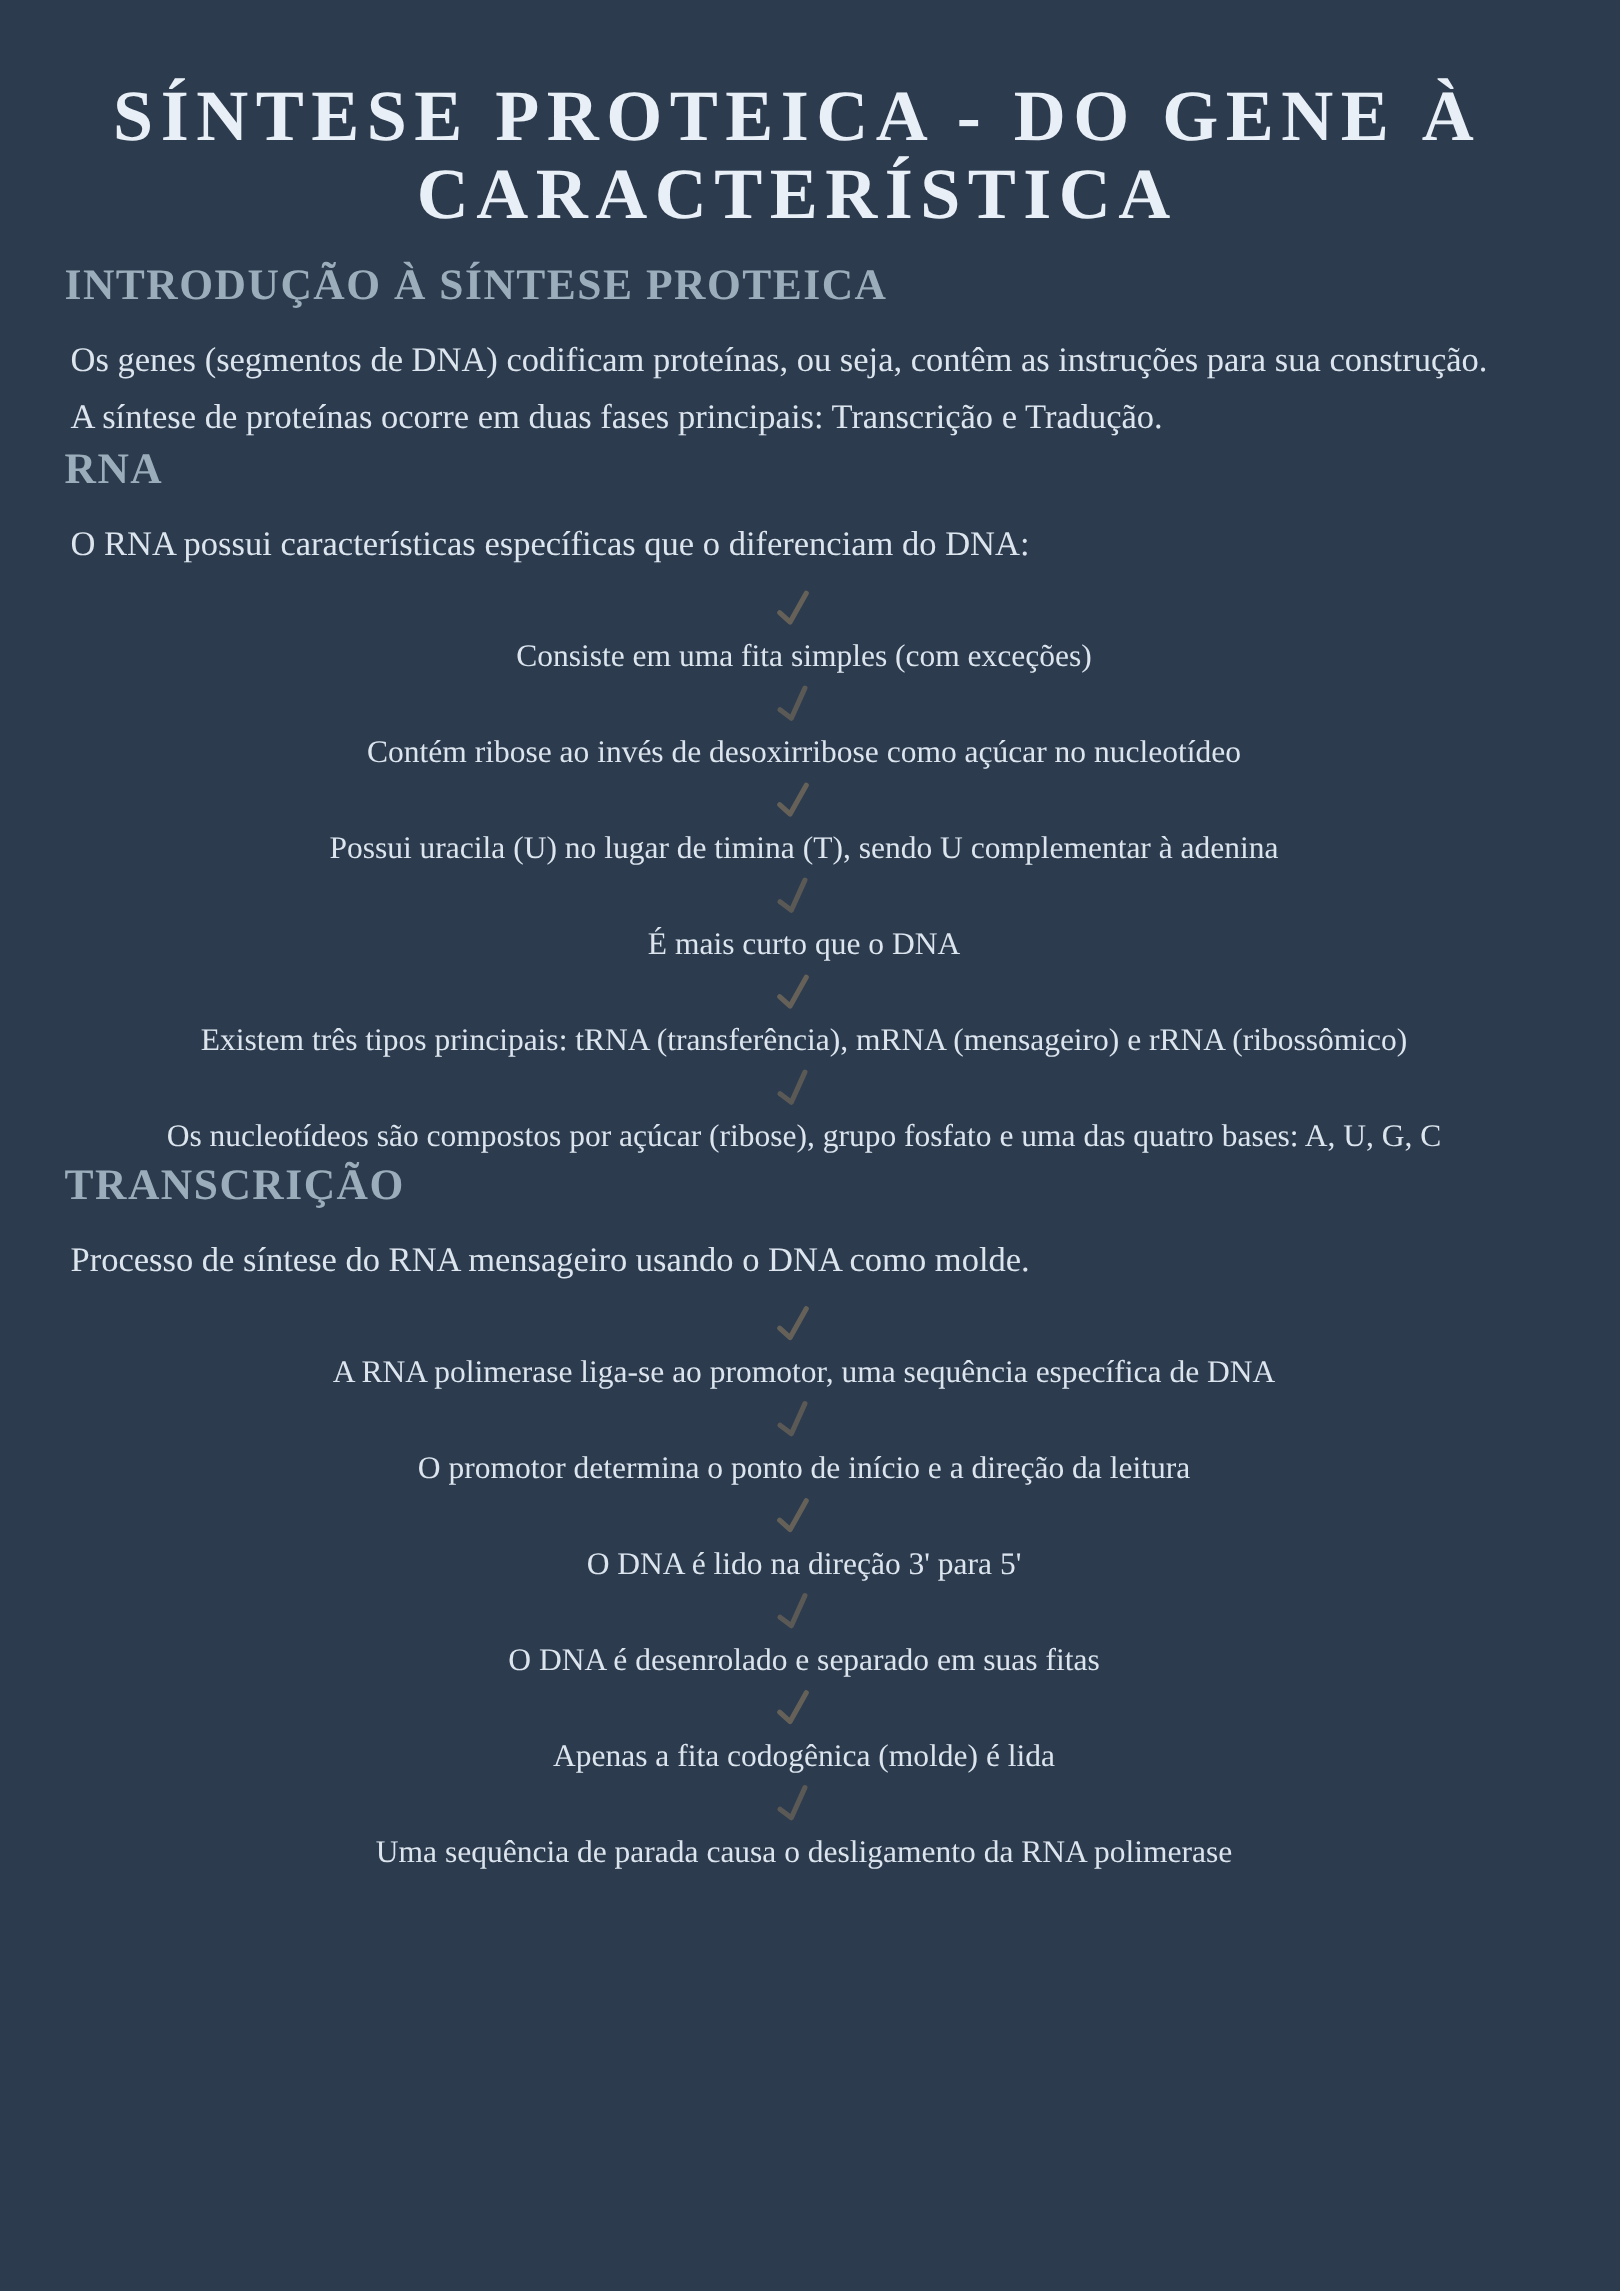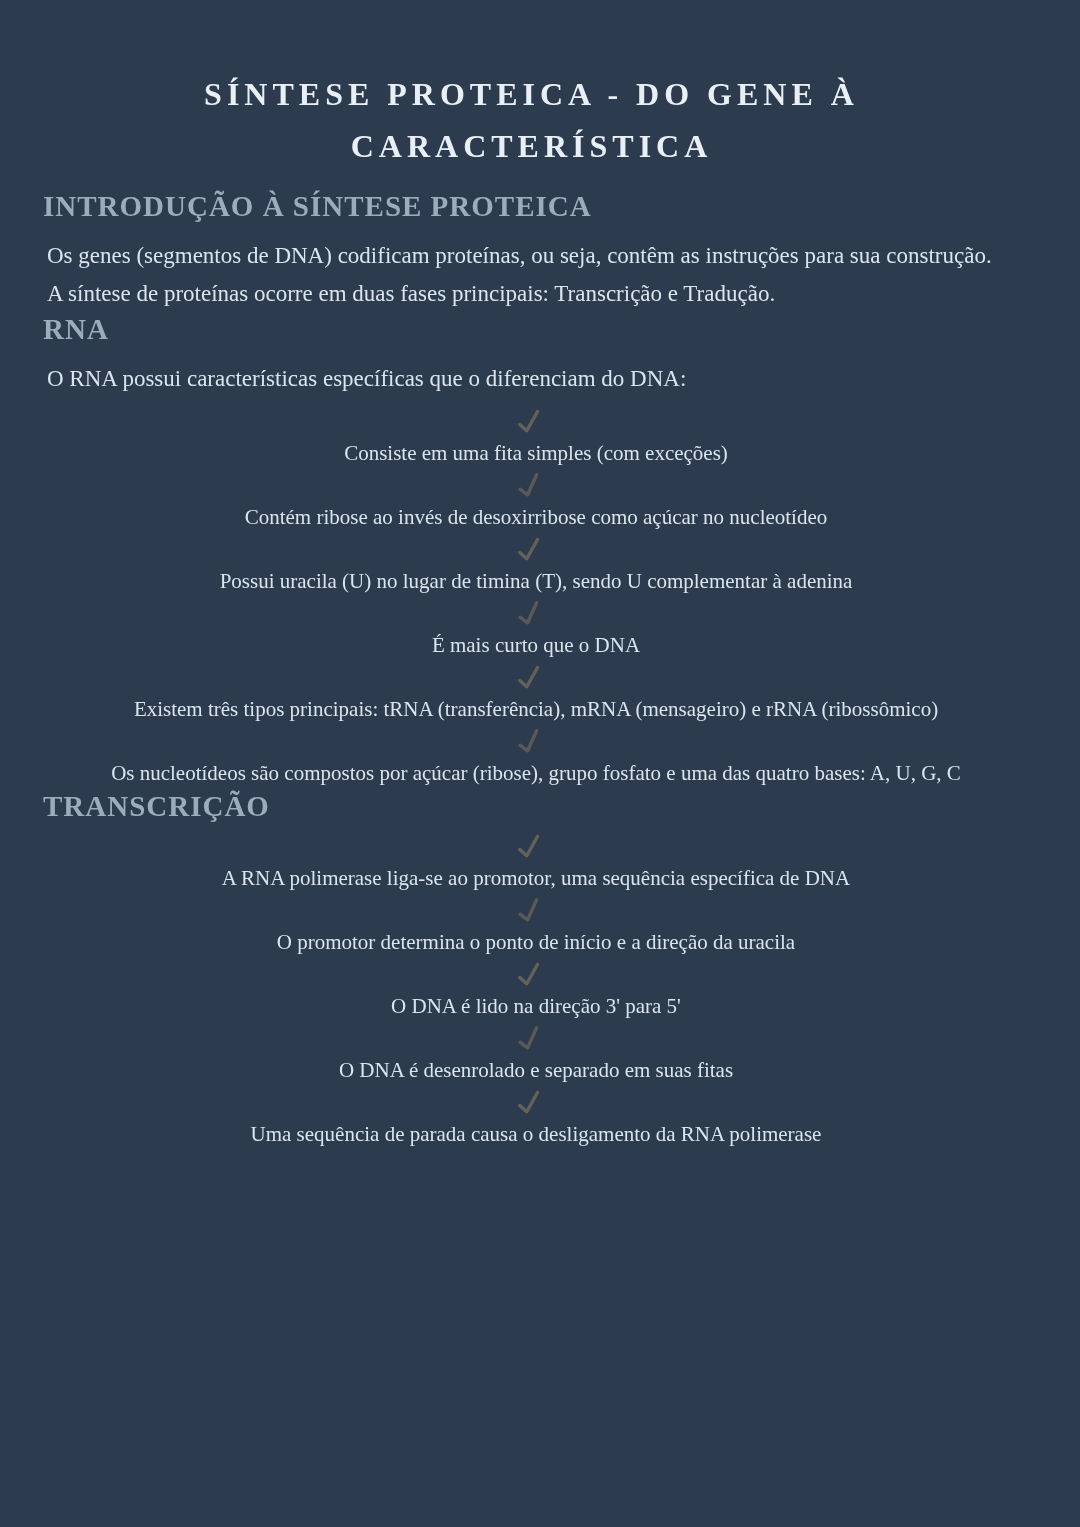--- a/index.html
+++ b/index.html
@@ -20,25 +20,25 @@
   }
   .page{
     width:1080px;height:1527px;
     background:var(--background);
     padding:44px 60px 0 43px;
     position:relative;
   }
   .title{
     text-align:center;
     color:var(--title-text);
-    font-size:32px;
+    font-size:48px;
     font-weight:bold;
     letter-spacing:5px;
     line-height:52px;
-    margin:24px 20px 18px 20px;
+    margin:8px 20px 18px 20px;
   }
   .title-line{display:block;}
   .section-heading{
     color:var(--heading-text);
     font-size:29px;
     font-weight:bold;
     letter-spacing:1px;
   }
   .paragraph{
     font-size:23px;
@@ -138,52 +138,61 @@
                 <path d="M4.5 15.5 L10.8 22.5 L23.5 4.5" fill="none" stroke="var(--check-mark)" stroke-width="3.4" stroke-linecap="round" stroke-linejoin="round"></path>
               </svg>
             </span>
             <span class="check-text">Os nucleotídeos são compostos por açúcar (ribose), grupo fosfato e uma das quatro bases: A, U, G, C</span>
           </li>
         </ul>
   </section>
 
   <section class="section">
     <h2 class="section-heading">TRANSCRIÇÃO</h2>
+    <p class="paragraph">Processo de síntese do RNA mensageiro usando o DNA como molde.</p>
     <ul class="checklist">
           <li class="check-item">
             <span class="check-icon">
               <svg width="27" height="27" viewBox="0 0 27 27" aria-hidden="true">
                 <path d="M4.5 15.5 L10.8 22.5 L23.5 4.5" fill="none" stroke="var(--check-mark)" stroke-width="3.4" stroke-linecap="round" stroke-linejoin="round"></path>
               </svg>
             </span>
             <span class="check-text">A RNA polimerase liga-se ao promotor, uma sequência específica de DNA</span>
           </li>
           <li class="check-item">
             <span class="check-icon">
               <svg width="27" height="27" viewBox="0 0 27 27" aria-hidden="true">
                 <path d="M4.5 15.5 L10.8 22.5 L23.5 4.5" fill="none" stroke="var(--check-mark)" stroke-width="3.4" stroke-linecap="round" stroke-linejoin="round"></path>
               </svg>
             </span>
-            <span class="check-text">O promotor determina o ponto de início e a direção da uracila</span>
+            <span class="check-text">O promotor determina o ponto de início e a direção da leitura</span>
           </li>
           <li class="check-item">
             <span class="check-icon">
               <svg width="27" height="27" viewBox="0 0 27 27" aria-hidden="true">
                 <path d="M4.5 15.5 L10.8 22.5 L23.5 4.5" fill="none" stroke="var(--check-mark)" stroke-width="3.4" stroke-linecap="round" stroke-linejoin="round"></path>
               </svg>
             </span>
             <span class="check-text">O DNA é lido na direção 3' para 5'</span>
           </li>
           <li class="check-item">
             <span class="check-icon">
               <svg width="27" height="27" viewBox="0 0 27 27" aria-hidden="true">
                 <path d="M4.5 15.5 L10.8 22.5 L23.5 4.5" fill="none" stroke="var(--check-mark)" stroke-width="3.4" stroke-linecap="round" stroke-linejoin="round"></path>
               </svg>
             </span>
             <span class="check-text">O DNA é desenrolado e separado em suas fitas</span>
+          </li>
+          <li class="check-item">
+            <span class="check-icon">
+              <svg width="27" height="27" viewBox="0 0 27 27" aria-hidden="true">
+                <path d="M4.5 15.5 L10.8 22.5 L23.5 4.5" fill="none" stroke="var(--check-mark)" stroke-width="3.4" stroke-linecap="round" stroke-linejoin="round"></path>
+              </svg>
+            </span>
+            <span class="check-text">Apenas a fita codogênica (molde) é lida</span>
           </li>
           <li class="check-item">
             <span class="check-icon">
               <svg width="27" height="27" viewBox="0 0 27 27" aria-hidden="true">
                 <path d="M4.5 15.5 L10.8 22.5 L23.5 4.5" fill="none" stroke="var(--check-mark)" stroke-width="3.4" stroke-linecap="round" stroke-linejoin="round"></path>
               </svg>
             </span>
             <span class="check-text">Uma sequência de parada causa o desligamento da RNA polimerase</span>
           </li>
         </ul>

